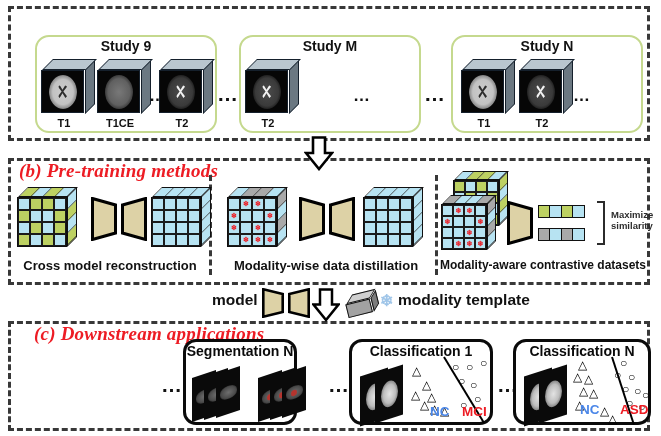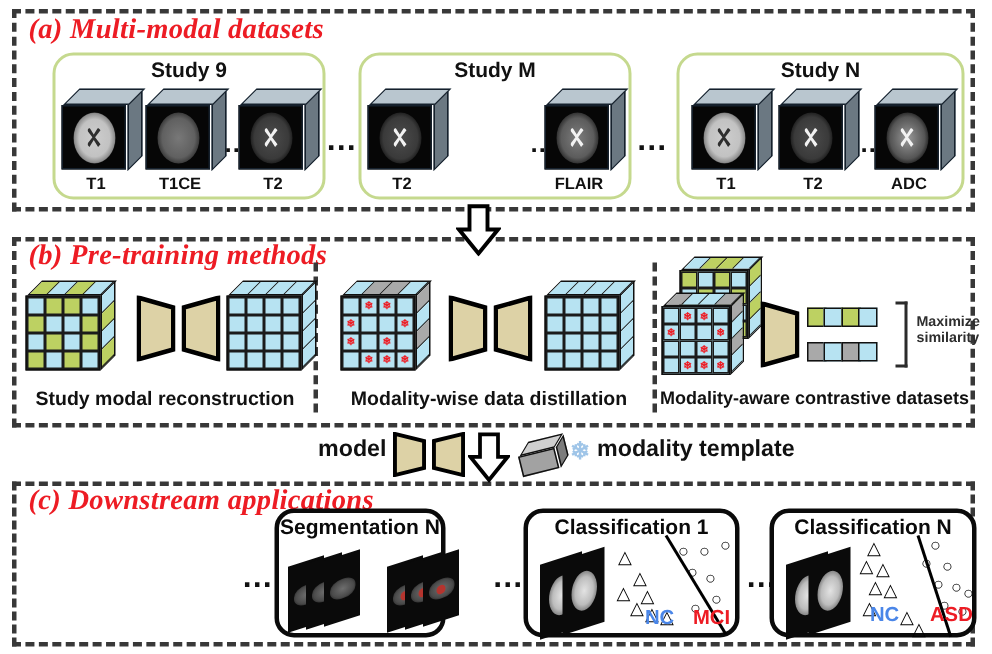--- a/index.html
+++ b/index.html
@@ -75,21 +75,20 @@
   .m-tri,.m-circ{position:absolute;color:#000;font-size:12px;line-height:10px;}
   .sline{position:absolute;height:2px;background:#000;transform-origin:0 50%;}
   .cls-label{position:absolute;font-weight:bold;font-size:13.5px;white-space:nowrap;}
 </style>
 </head>
 <body>
 
 <div class="fig">
 
   <section class="panel" style="left:8px;top:6px;width:642px;height:135px;">
-    <div class="ptitle" style="left:8px;top:0;">(a) Multi-modal datasets</div>
 
     <div class="study" style="left:24px;width:182px;">
       <div class="study-name">Study 9</div>
       <div class="mri" style="left:4px;">
         <div class="mri-top"></div>
         <div class="mri-side"></div>
         <div class="mri-front">
             <div class="brain brain-t1">
               <span class="vent dark"></span>
             </div>
@@ -125,30 +124,20 @@
         <div class="mri-top"></div>
         <div class="mri-side"></div>
         <div class="mri-front">
             <div class="brain brain-t2">
               <span class="vent"></span>
             </div>
           </div>
         <div class="mri-label">T2</div>
       </div>
       <div class="dots mini-dots" style="left:112px;top:56px;">…</div>
-      <div class="mri" style="left:122px;">
-        <div class="mri-top"></div>
-        <div class="mri-side"></div>
-        <div class="mri-front">
-            <div class="brain brain-flair">
-              <span class="vent"></span>
-            </div>
-          </div>
-        <div class="mri-label">FLAIR</div>
-      </div>
     </div>
 
     <div class="dots gap-dots" style="left:413px;top:82px;">…</div>
 
     <div class="study" style="left:440px;width:192px;">
       <div class="study-name">Study N</div>
       <div class="mri" style="left:8px;">
         <div class="mri-top"></div>
         <div class="mri-side"></div>
         <div class="mri-front">
@@ -162,30 +151,20 @@
         <div class="mri-top"></div>
         <div class="mri-side"></div>
         <div class="mri-front">
             <div class="brain brain-t2">
               <span class="vent"></span>
             </div>
           </div>
         <div class="mri-label">T2</div>
       </div>
       <div class="dots mini-dots" style="left:120px;top:56px;">…</div>
-      <div class="mri" style="left:130px;">
-        <div class="mri-top"></div>
-        <div class="mri-side"></div>
-        <div class="mri-front">
-            <div class="brain brain-adc">
-              <span class="vent"></span>
-            </div>
-          </div>
-        <div class="mri-label">ADC</div>
-      </div>
     </div>
   </section>
 
   <svg class="arrow" style="left:304px;top:136px;" width="30" height="35" viewBox="0 0 30 35">
     <polygon points="9,1.5 21,1.5 21,17 28,17 15,33 2,17 9,17" fill="#ffffff" stroke="#000" stroke-width="2.6"></polygon>
   </svg>
 
   <section class="panel" style="left:8px;top:158px;width:642px;height:127px;">
     <div class="ptitle" style="left:8px;top:-1px;">(b) Pre-training methods</div>
     <div class="divider" style="left:198px;top:14px;height:100px;"></div>
@@ -254,21 +233,21 @@
           <div class="c-cell" style="background: rgb(183, 227, 242);"></div>
           <div class="c-cell" style="background: rgb(183, 227, 242);"></div>
           <div class="c-cell" style="background: rgb(183, 227, 242);"></div>
           <div class="c-cell" style="background: rgb(183, 227, 242);"></div>
           <div class="c-cell" style="background: rgb(183, 227, 242);"></div>
           <div class="c-cell" style="background: rgb(183, 227, 242);"></div>
           <div class="c-cell" style="background: rgb(183, 227, 242);"></div>
           <div class="c-cell" style="background: rgb(183, 227, 242);"></div>
         </div>
       </div>
-    <div class="method-label" style="left:0;width:198px;top:97px;">Study modal reconstruction</div>
+    <div class="method-label" style="left:0;width:198px;top:97px;">Cross model reconstruction</div>
 
     <div class="cube" style="left: 216px; top: 26px; width: 62px; height: 62px;">
         <div class="c-topface" style="left: 1px; top: 0px; width: 48px; height: 8px;">
           <div class="c-strip" style="background: rgb(183, 227, 242);"></div>
           <div class="c-strip" style="background: rgb(169, 169, 169);"></div>
           <div class="c-strip" style="background: rgb(169, 169, 169);"></div>
           <div class="c-strip" style="background: rgb(183, 227, 242);"></div>
         </div>
         <div class="c-sideface" style="left: 50px; top: 10px; width: 8px; height: 48px;">
           <div class="c-srow" style="background: rgb(169, 169, 169);"></div>
@@ -434,21 +413,21 @@
   </svg>
   <div class="mini3d" style="left:346px;top:292px;">
     <div class="m3-top"></div>
     <div class="m3-front"></div>
     <div class="m3-side"></div>
   </div>
   <div class="flake-legend" style="left:380px;top:291px;">❄</div>
   <div class="legend-label" style="left:398px;top:291px;">modality template</div>
 
   <section class="panel" style="left:8px;top:321px;width:642px;height:110px;">
-    <div class="ptitle" style="left:8px;top:-1px;">(c) Downstream applications</div>
+    <div class="ptitle" style="left:23px;top:-1px;">(c) Downstream applications</div>
 
 
     <div class="dots gap-dots" style="left:150px;top:58px;">…</div>
 
     <div class="task-box" style="left:172px;width:114px;">
       <div class="task-name">Segmentation N</div>
       <div class="stack" style="left:6px;top:24px;">
         <div class="plane" style="left:0;top:8px;">
             <div class="pbrain ct"></div>
           </div>

